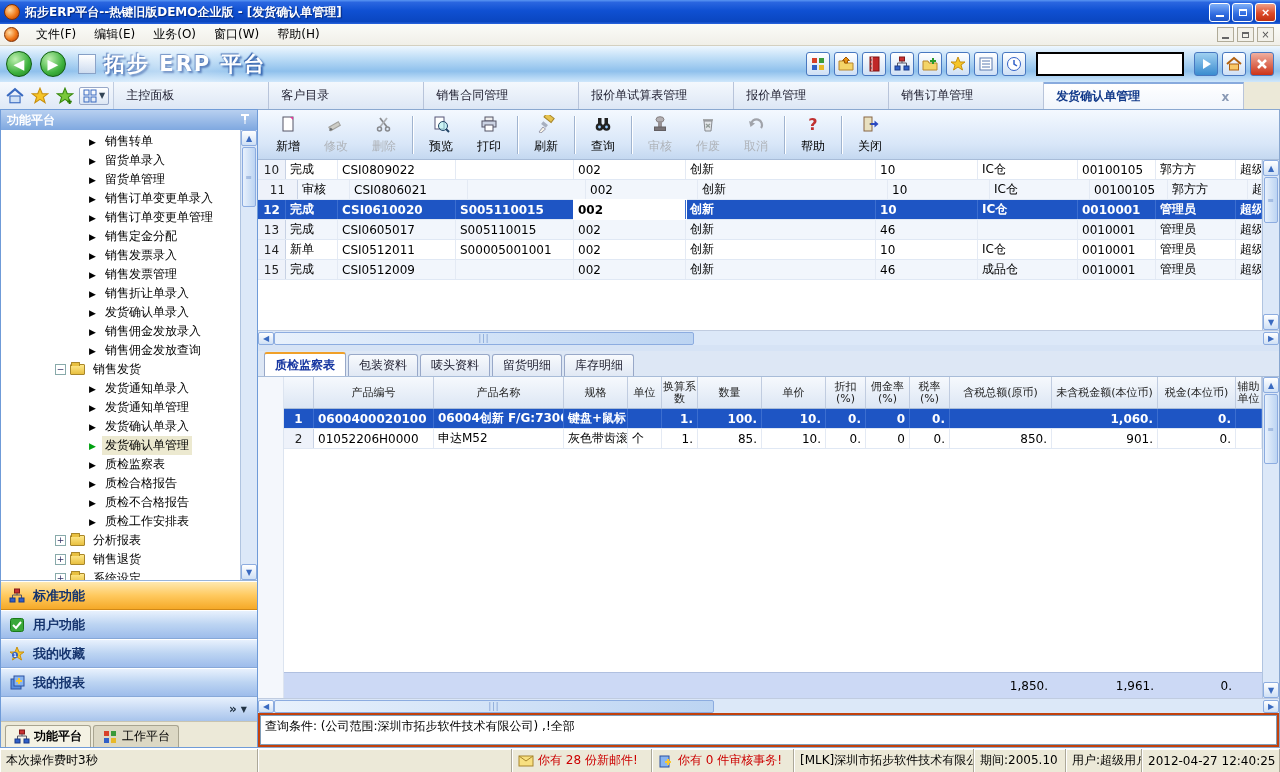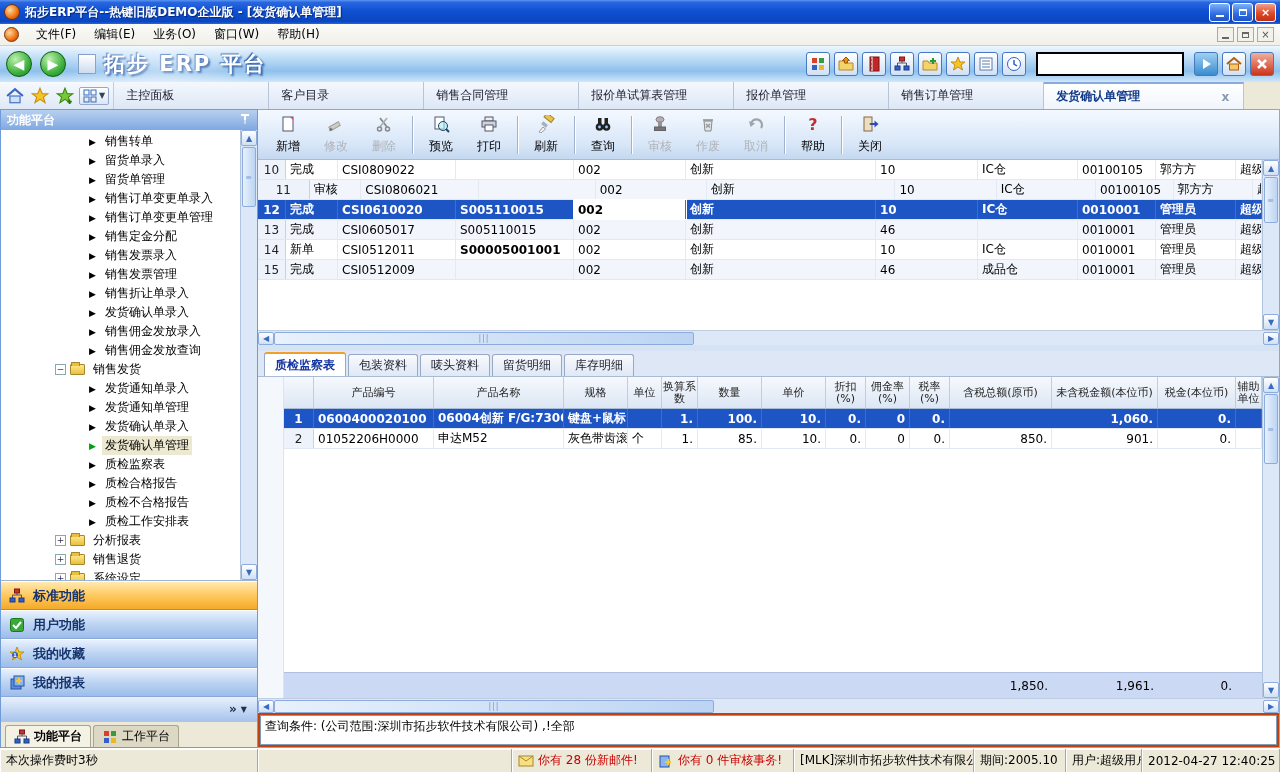--- a/index.html
+++ b/index.html
@@ -614,21 +614,21 @@
               <div class="c" style="width: 118px;"></div>
               <div class="c" style="width: 112px;">002</div>
               <div class="c" style="width: 190px;">创新</div>
               <div class="c" style="width: 102px;">10</div>
               <div class="c" style="width: 100px;">IC仓</div>
               <div class="c" style="width: 78px;">00100105</div>
               <div class="c" style="width: 80px;">郭方方</div>
               <div class="c" style="flex: 1 1 0%;">超级用户</div>
             </div>
             <div class="grid-row">
-              <div class="c num" style="width: 52px;">11</div>
+              <div class="c num" style="width: 40px;">11</div>
               <div class="c" style="width: 52px;">审核</div>
               <div class="c" style="width: 118px;">CSI0806021</div>
               <div class="c" style="width: 118px;"></div>
               <div class="c" style="width: 112px;">002</div>
               <div class="c" style="width: 190px;">创新</div>
               <div class="c" style="width: 102px;">10</div>
               <div class="c" style="width: 100px;">IC仓</div>
               <div class="c" style="width: 78px;">00100105</div>
               <div class="c" style="width: 80px;">郭方方</div>
               <div class="c" style="flex: 1 1 0%;">超级用户</div>
@@ -656,21 +656,21 @@
               <div class="c" style="width: 102px;">46</div>
               <div class="c" style="width: 100px;"></div>
               <div class="c" style="width: 78px;">0010001</div>
               <div class="c" style="width: 80px;">管理员</div>
               <div class="c" style="flex: 1 1 0%;">超级用户</div>
             </div>
             <div class="grid-row">
               <div class="c num" style="width: 28px;">14</div>
               <div class="c" style="width: 52px;">新单</div>
               <div class="c" style="width: 118px;">CSI0512011</div>
-              <div class="c" style="width: 118px; font-weight: bold;">S00005001001</div>
+              <div class="c" style="width: 118px;">S00005001001</div>
               <div class="c" style="width: 112px;">002</div>
               <div class="c" style="width: 190px;">创新</div>
               <div class="c" style="width: 102px;">10</div>
               <div class="c" style="width: 100px;">IC仓</div>
               <div class="c" style="width: 78px;">0010001</div>
               <div class="c" style="width: 80px;">管理员</div>
               <div class="c" style="flex: 1 1 0%;">超级用户</div>
             </div>
             <div class="grid-row">
               <div class="c num" style="width: 28px;">15</div>

